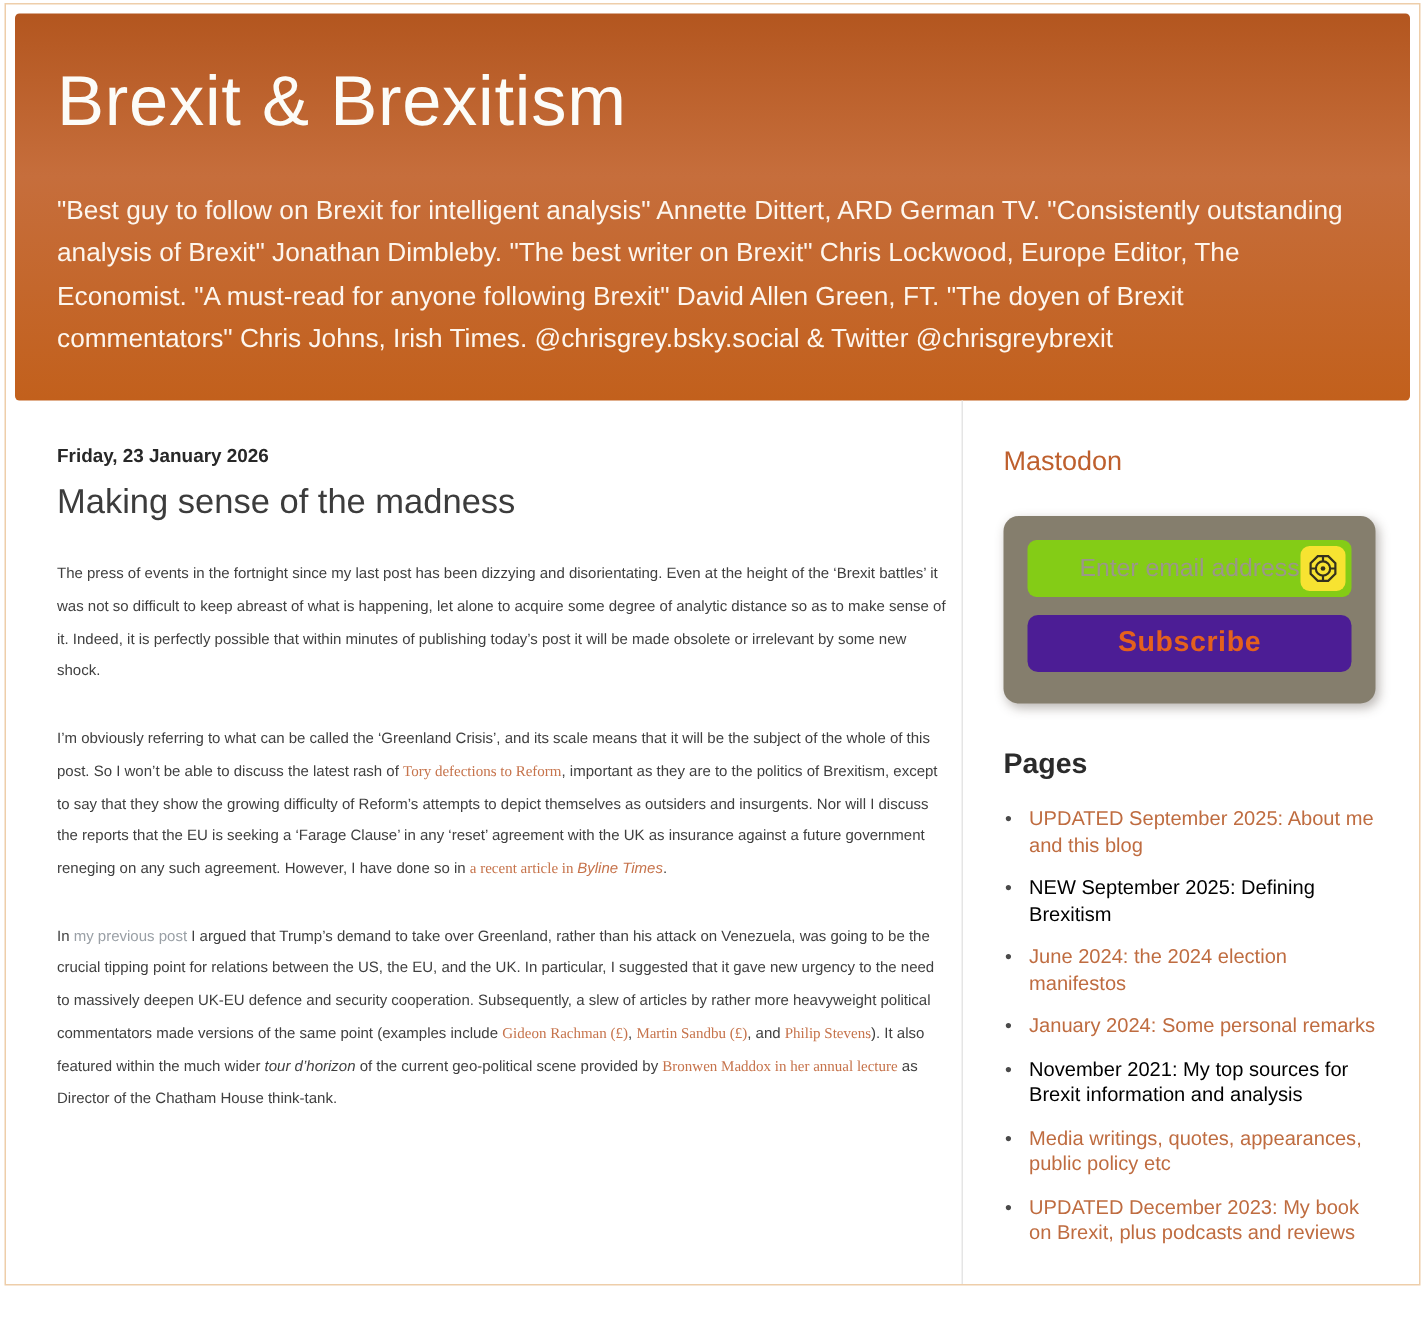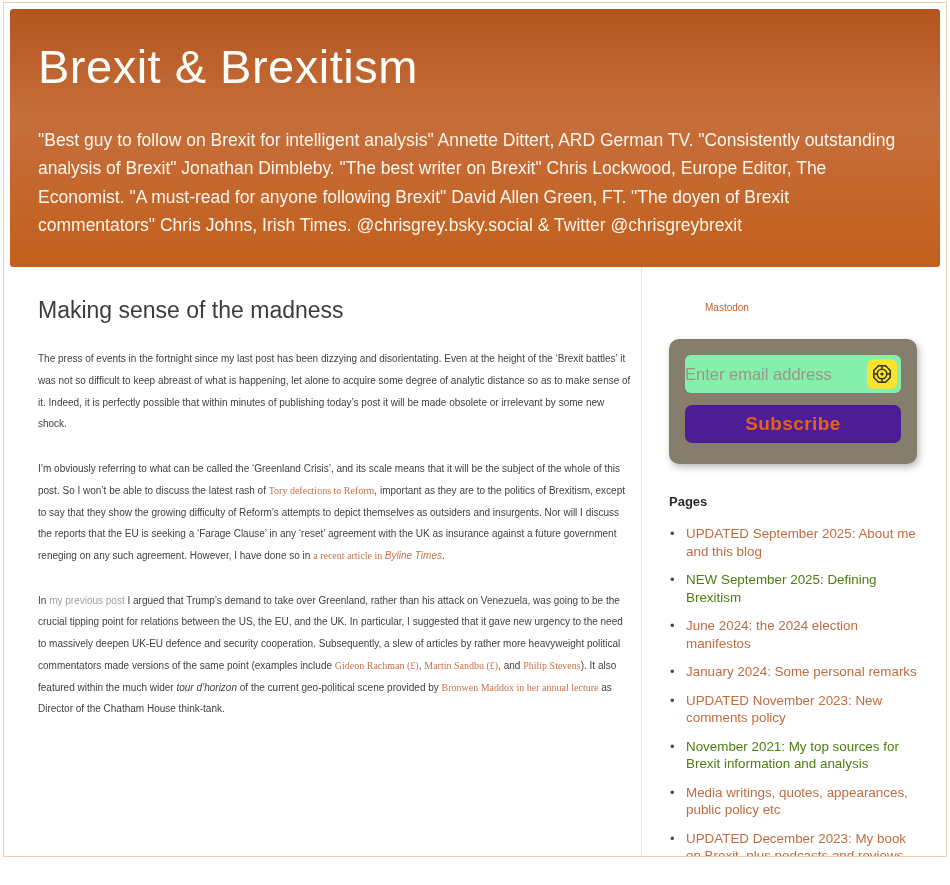--- a/index.html
+++ b/index.html
@@ -48,82 +48,83 @@
   .post-date { font-size: 12.6px; font-weight: 700; color: #282828; margin-bottom: 10px; }
   .post-title { font-size: 23px; font-weight: 400; color: #3c3c3c; margin-bottom: 24px; }
   .post-body p { font-size: 10px; line-height: 21.7px; color: #3f3f3f; margin-bottom: 23px; }
   .post-body a { text-decoration: none; }
   .post-body a.a  { color: #c6734b; font-family: Liberation Serif, serif; }
   .post-body a.ai { color: #c6734b; }
   .post-body a.av { color: #9aa0a6; }
 
   
   .mastodon-link {
-    display: inline-block; font-size: 10px; color: #be5f2d;
-    text-decoration: none; margin-bottom: 26px; margin-left: 36px;
+    display: inline-block; font-size: 18px; color: #be5f2d;
+    text-decoration: none; margin-bottom: 26px;
   }
   .signup {
     background: #857e6d;
     border-radius: 10px;
     padding: 16px 16px 21px 16px;
     width: 248px;
     box-shadow: 2px 3px 7px rgba(60,50,40,0.35);
     margin-bottom: 30px;
   }
   .signup-title {
     text-align: center; color: #14110d; font-weight: 700;
     font-size: 18px; letter-spacing: 0.2px; margin: 4px 0 22px;
   }
   .input-wrap { position: relative; margin-bottom: 12px; }
   .email-input {
     width: 100%; height: 38px; border: none; border-radius: 6px;
-    background: #86efac; font-family: "Liberation Sans", sans-serif;
-    font-size: 16.5px; color: #4b473c; text-align: left; outline: none;
+    background: #84cc16; font-family: "Liberation Sans", sans-serif;
+    font-size: 16.5px; color: #4b473c; text-align: center; outline: none;
   }
   .email-input::placeholder { color: #9b968a; opacity: 1; }
   .autofill-icon {
     position: absolute; right: 4px; top: 4px; width: 30px; height: 30px;
     background: #f7e331; border-radius: 6px;
     display: flex; align-items: center; justify-content: center; cursor: pointer;
   }
   .subscribe-btn {
     width: 100%; height: 38px; border: none; border-radius: 7px;
     background: #4c1d95; color: #e4611d;
     font-family: "Liberation Sans", sans-serif;
     font-weight: 700; font-size: 19px; letter-spacing: 0.4px; cursor: pointer;
   }
 
-  .pages-heading { font-size: 13px; font-weight: 700; color: #2b2b2b; margin-bottom: 16px; }
+  .pages-heading { font-size: 19px; font-weight: 700; color: #2b2b2b; margin-bottom: 16px; }
   .pages-list { list-style: none; }
   .pages-list li {
     position: relative; padding-left: 17px; margin-bottom: 11px;
     font-size: 13.4px; line-height: 17.5px;
   }
   .pages-list li::before {
     content: "\2022"; position: absolute; left: 1px; top: 0;
     color: #4a4a4a; font-size: 13px;
   }
   .pages-list a { text-decoration: none; }
   a.page-link { color: #bf6c40; }
-  a.page-link.visited { color: #4d7c0f; }
+  a.page-link.visited { color: #000000; }
 </style>
 </head>
 <body>
 
 <div class="page">
 
   <header class="header">
     <h1 class="blog-title">Brexit &amp; Brexitism</h1>
     <p class="tagline">"Best guy to follow on Brexit for intelligent analysis" Annette Dittert, ARD German TV. "Consistently outstanding analysis of Brexit" Jonathan Dimbleby. "The best writer on Brexit" Chris Lockwood, Europe Editor, The Economist. "A must-read for anyone following Brexit" David Allen Green, FT. "The doyen of Brexit commentators" Chris Johns, Irish Times. @chrisgrey.bsky.social &amp; Twitter @chrisgreybrexit</p>
   </header>
 
   <div class="content">
 
     <main class="main-col">
       <article>
+        <h2 class="post-date">Friday, 23 January 2026</h2>
         <h3 class="post-title">Making sense of the madness</h3>
         <div class="post-body">
           <p><span>The press of events in the fortnight since my last post has been dizzying and disorientating. Even at the height of the ‘Brexit battles’ it was not so difficult to keep abreast of what is happening, let alone to acquire some degree of analytic distance so as to make sense of it. Indeed, it is perfectly possible that within minutes of publishing today’s post it will be made obsolete or irrelevant by some new shock.</span></p>
           <p><span>I’m obviously referring to what can be called the ‘Greenland Crisis’, and its scale means that it will be the subject of the whole of this post. So I won’t be able to discuss the latest rash of </span><a href="#" class="a">Tory defections to Reform</a><span>, important as they are to the politics of Brexitism, except to say that they show the growing difficulty of Reform’s attempts to depict themselves as outsiders and insurgents. Nor will I discuss the reports that the EU is seeking a ‘Farage Clause’ in any ‘reset’ agreement with the UK as insurance against a future government reneging on any such agreement. However, I have done so in </span><a href="#" class="a">a recent article in </a><a href="#" class="ai"><i>Byline Times</i></a><span>.</span></p>
           <p><span>In </span><a href="#" class="av">my previous post</a><span> I argued that Trump’s demand to take over Greenland, rather than his attack on Venezuela, was going to be the crucial tipping point for relations between the US, the EU, and the UK. In particular, I suggested that it gave new urgency to the need to massively deepen UK-EU defence and security cooperation. Subsequently, a slew of articles by rather more heavyweight political commentators made versions of the same point (examples include </span><a href="#" class="a">Gideon Rachman (£)</a><span>, </span><a href="#" class="a">Martin Sandbu (£)</a><span>, and </span><a href="#" class="a">Philip Stevens</a><span>). It also featured within the much wider </span><i>tour d’horizon</i><span> of the current geo-political scene provided by </span><a href="#" class="a">Bronwen Maddox in her annual lecture</a><span> as Director of the Chatham House think-tank.</span></p>
         </div>
       </article>
     </main>
 
     <aside class="sidebar">
@@ -148,21 +149,20 @@
         <button class="subscribe-btn">Subscribe</button>
       </div>
 
       <div class="pages">
         <h4 class="pages-heading">Pages</h4>
         <ul class="pages-list">
           <li><a href="#" class="page-link">UPDATED September 2025: About me and this blog</a></li>
           <li><a href="#" class="page-link visited">NEW September 2025: Defining Brexitism</a></li>
           <li><a href="#" class="page-link">June 2024: the 2024 election manifestos</a></li>
           <li><a href="#" class="page-link">January 2024: Some personal remarks</a></li>
-          <li><a href="#" class="page-link">UPDATED November 2023: New comments policy</a></li>
           <li><a href="#" class="page-link visited">November 2021: My top sources for Brexit information and analysis</a></li>
           <li><a href="#" class="page-link">Media writings, quotes, appearances, public policy etc</a></li>
           <li><a href="#" class="page-link">UPDATED December 2023: My book on Brexit, plus podcasts and reviews</a></li>
 
         </ul>
       </div>
 
     </aside>
   </div>
 </div>

